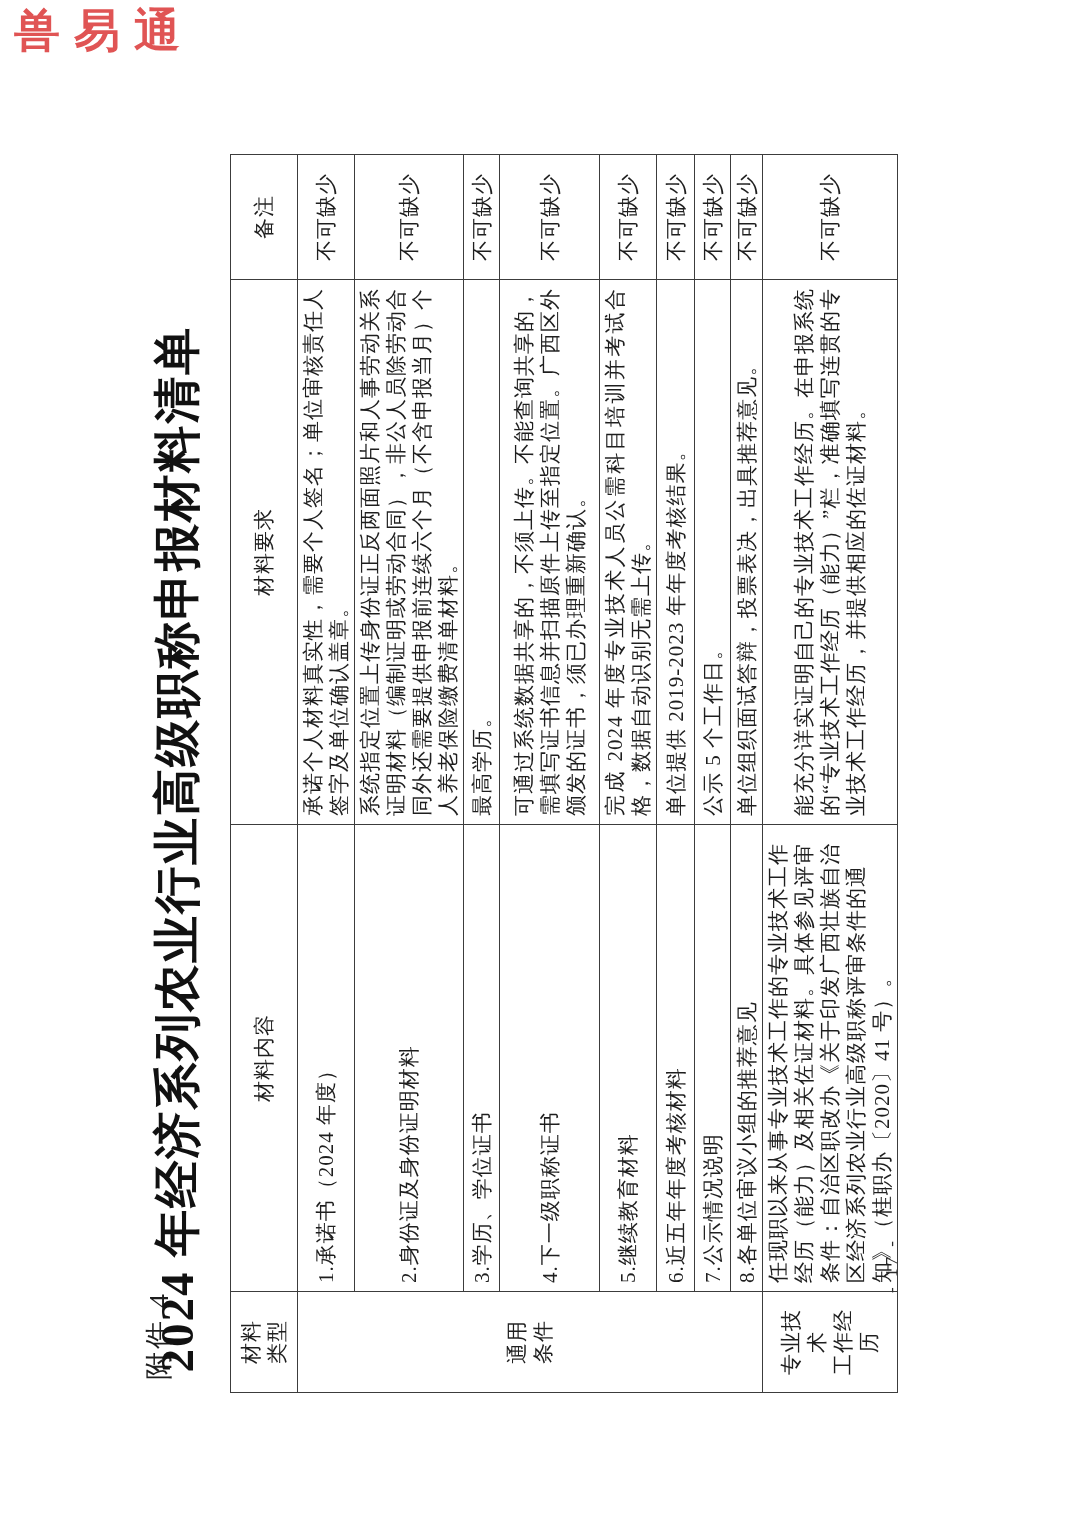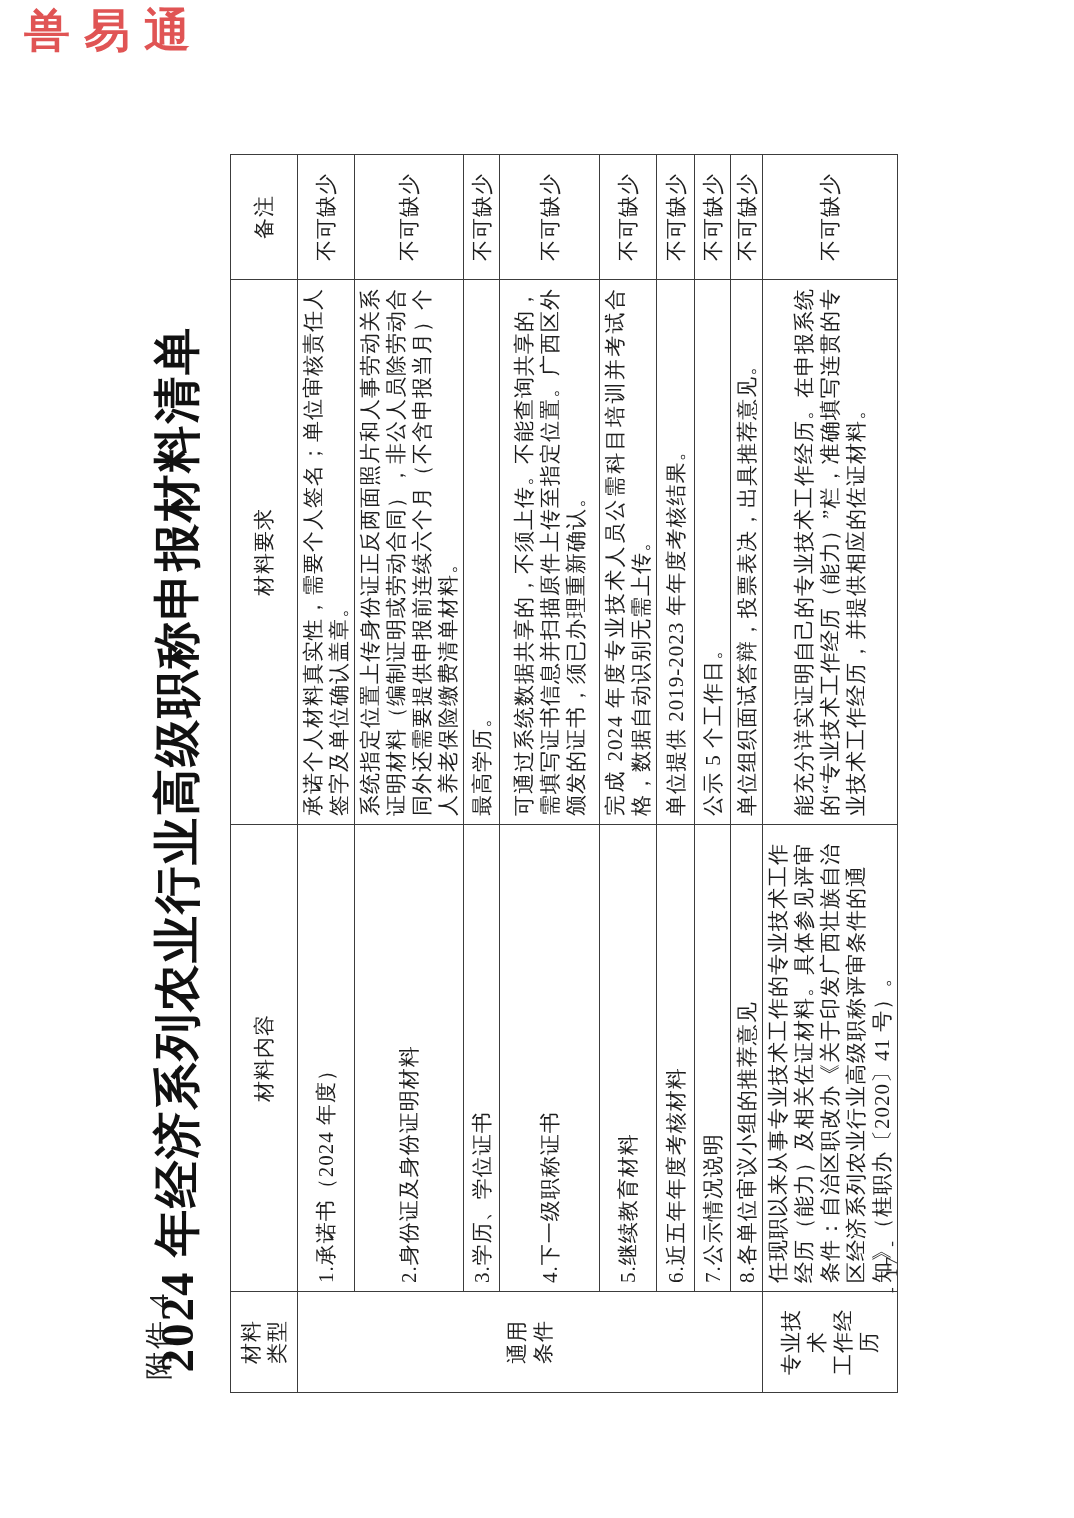--- a/index.html
+++ b/index.html
@@ -4,21 +4,21 @@
 <style>
   html,body{margin:0;padding:0;}
   body{
     width:1074px;height:1518px;position:relative;overflow:hidden;
     background:#ffffff;
     font-family:"Liberation Serif","DejaVu Serif",serif;
     color:#222;
   }
   
   .watermark{
-    position:absolute;left:24px;top:0px;
+    position:absolute;left:14px;top:0px;
     font-size:46px;font-weight:700;letter-spacing:14px;
     color:#e05454;z-index:5;
   }
   
   .landscape{
     position:absolute;left:0;top:1518px;width:1518px;height:1074px;
     transform-origin:0 0;transform:rotate(-90deg);
     background:#ffffff;
   }
   .attachment{

